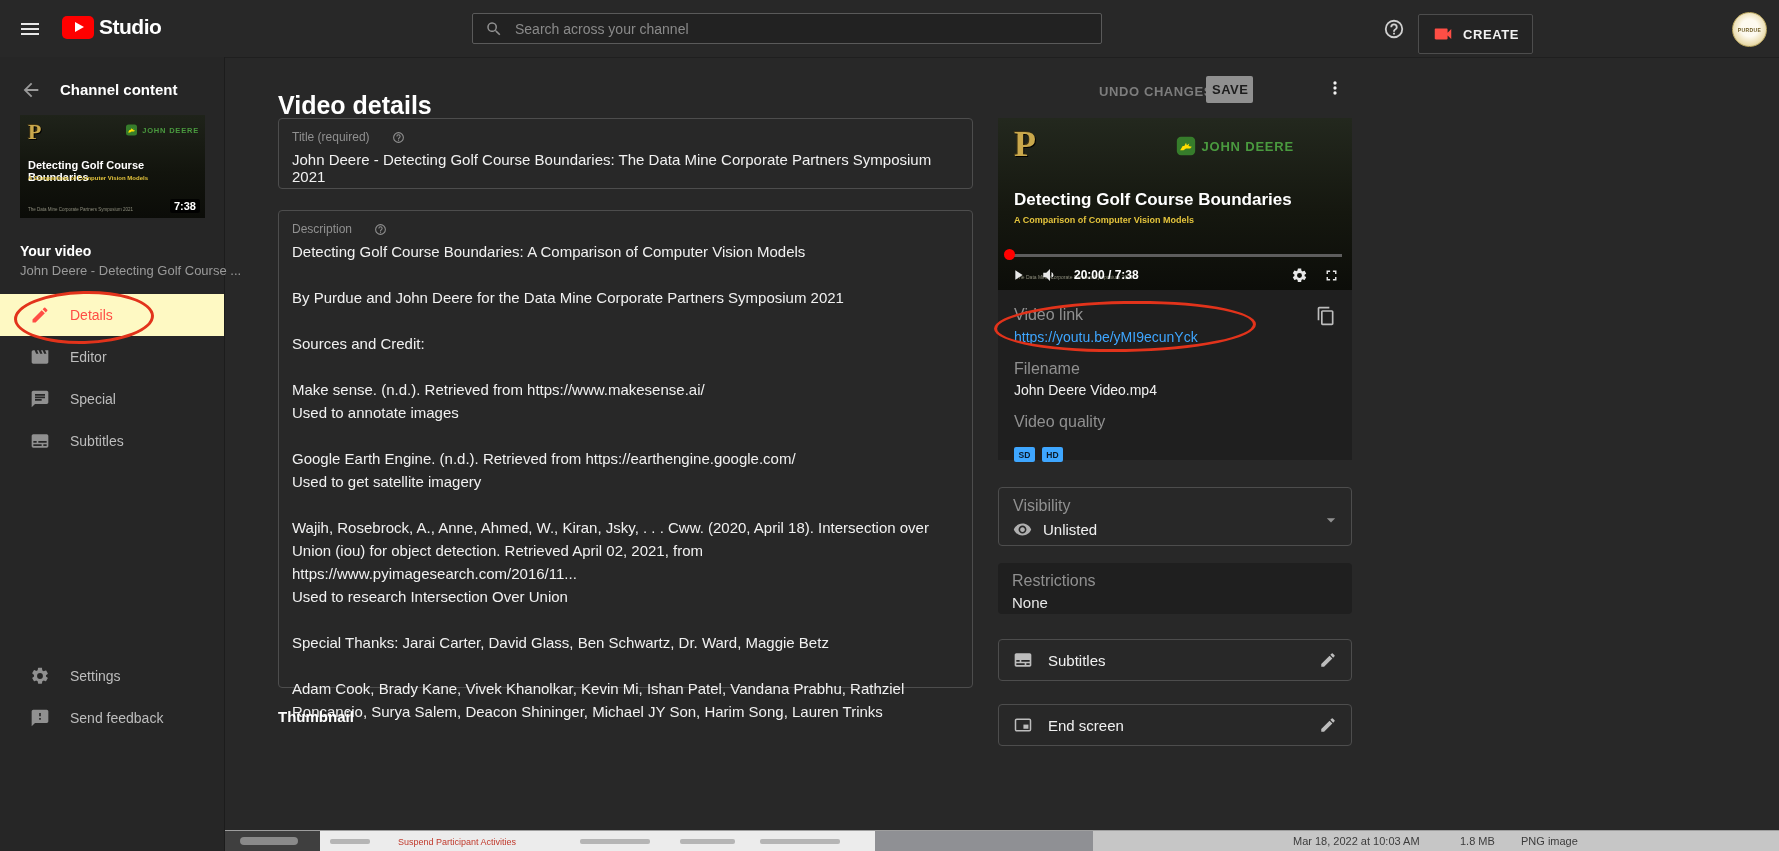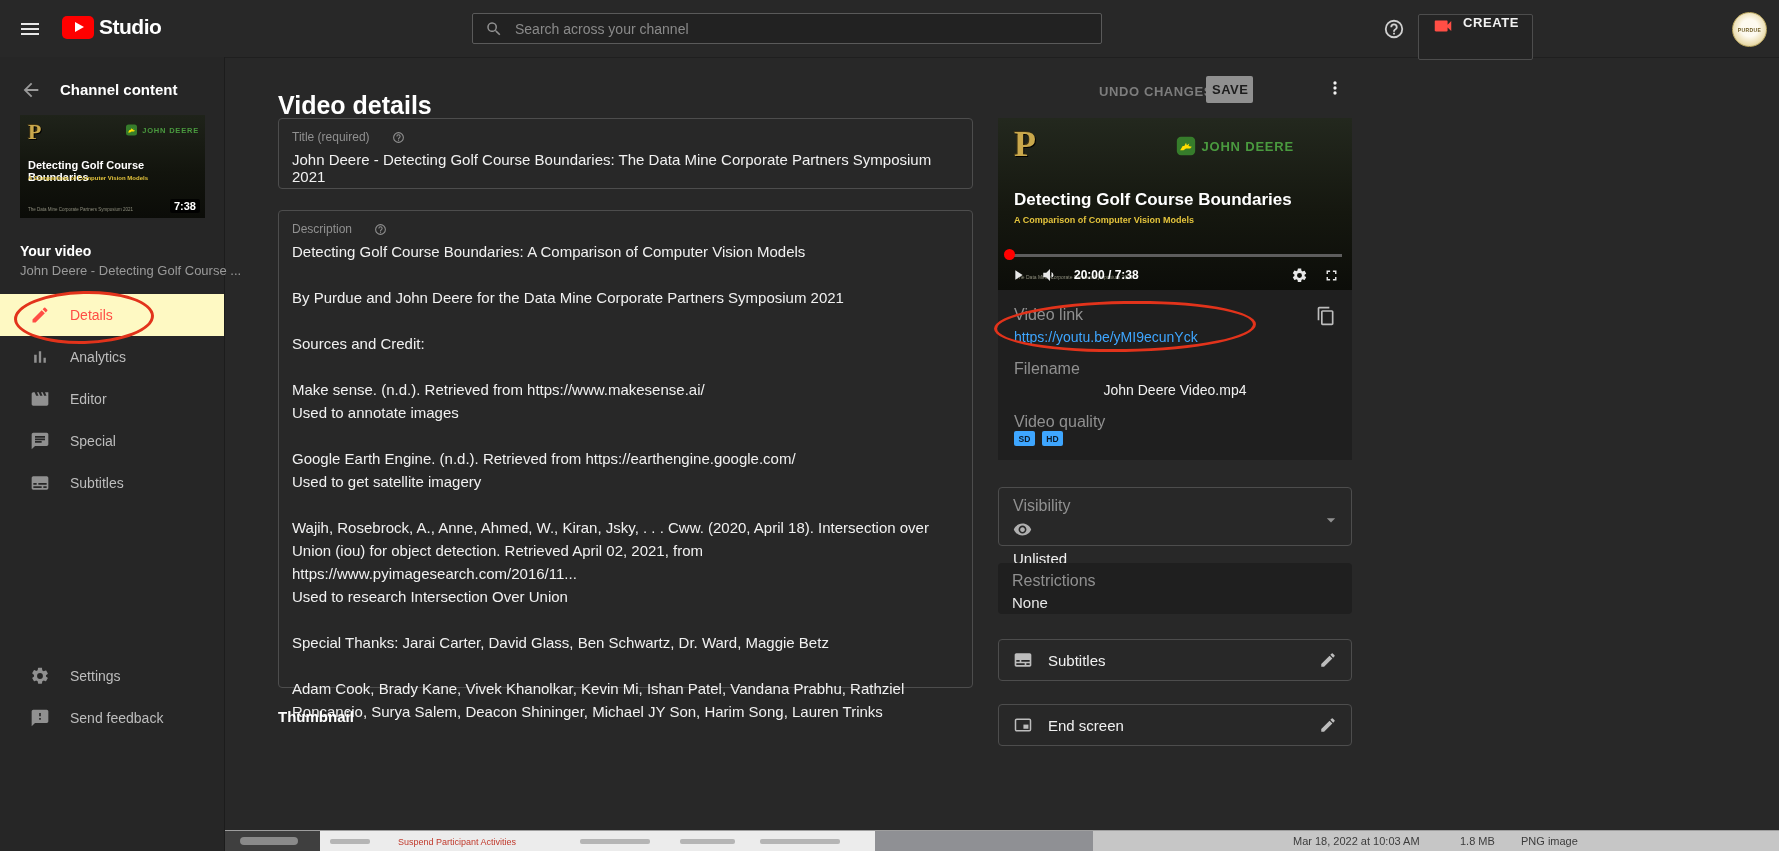--- a/index.html
+++ b/index.html
@@ -12,22 +12,22 @@
   .hamburger{position:absolute;left:18px;top:17px;color:#e8e8e8;cursor:pointer;}
   .logo{position:absolute;left:62px;top:15px;display:flex;align-items:center;gap:5px;cursor:pointer;}
   .logo-mark{width:32px;height:23px;background:#f00;border-radius:5px;display:flex;align-items:center;justify-content:center;}
   .logo-mark .tri{width:0;height:0;border-left:9px solid #fff;border-top:5.5px solid transparent;border-bottom:5.5px solid transparent;margin-left:2px;}
   .logo-text{font-size:21px;font-weight:bold;letter-spacing:-0.5px;color:#fff;}
   .searchbox{position:absolute;left:472px;top:13px;width:630px;height:31px;border:1px solid #5a5a5a;border-radius:2px;
              background:#222;display:flex;align-items:center;padding-left:12px;box-sizing:border-box;gap:10px;}
   .searchbox input{flex:1;background:transparent;border:none;outline:none;color:#f1f1f1;font-size:14px;font-family:inherit;}
   .searchbox input::placeholder{color:#8a8a8a;}
   .help-top{position:absolute;left:1383px;top:18px;color:#cfcfcf;cursor:pointer;}
-  .create-btn{position:absolute;left:1418px;top:14px;height:46px;background:#242424;border:1px solid #4d4d4d;border-radius:2px;
-              display:flex;align-items:flex-start;gap:9px;padding:0 13px;cursor:pointer;color:#f1f1f1;font-family:inherit;}
+  .create-btn{position:absolute;left:1418px;top:14px;height:40px;background:#242424;border:1px solid #4d4d4d;border-radius:2px;
+              display:flex;align-items:center;gap:9px;padding:0 13px;cursor:pointer;color:#f1f1f1;font-family:inherit;}
   .create-btn span.lbl{font-size:13px;font-weight:bold;letter-spacing:.6px;color:#f1f1f1;}
   .avatar{position:absolute;left:1732px;top:12px;width:33px;height:33px;border-radius:50%;
           background:radial-gradient(circle at 50% 45%, #fdfaf0 35%, #ecdfb4 65%, #c9b673 100%);
           border:1px solid #b9a55f;display:flex;align-items:center;justify-content:center;cursor:pointer;}
   .avatar-txt{font-size:5px;font-weight:bold;color:#6e5c26;letter-spacing:.4px;}
 
   
   .sidebar{position:absolute;top:57px;left:0;width:225px;bottom:0;background:#262626;border-right:1px solid #1c1c1c;box-sizing:border-box;}
   .back-arrow{position:absolute;left:20px;top:22px;color:#9a9a9a;cursor:pointer;}
   .channel-content{position:absolute;left:60px;top:24px;font-size:15px;font-weight:bold;color:#fff;}
@@ -89,29 +89,29 @@
   .progress-track{position:absolute;left:10px;right:10px;top:136px;height:3px;background:#5d5d5d;cursor:pointer;}
   .progress-dot{position:absolute;left:6px;top:131px;width:11px;height:11px;border-radius:50%;background:#f00;cursor:pointer;}
   .player-controls{position:absolute;left:0;right:0;top:142px;height:30px;display:flex;align-items:center;gap:15px;padding:0 12px;}
   .player-controls .time{font-size:12px;font-weight:bold;color:#fff;}
   .player-controls .spacer{flex:1;}
   .pc-icon{color:#e8e8e8;cursor:pointer;}
   .player-info{position:absolute;left:0;right:0;top:172px;bottom:0;background:#1f1f1f;padding:16px;box-sizing:border-box;}
   .info-label{font-size:16px;color:#909090;}
   .video-link{font-size:14px;color:#3ea6ff;margin-top:5px;cursor:pointer;}
   .copy-icon{position:absolute;right:16px;top:16px;color:#bdbdbd;cursor:pointer;}
-  .filename-value{font-size:14px;color:#f1f1f1;margin-top:4px;text-align:center;}
+  .filename-value{font-size:14px;color:#f1f1f1;margin-top:4px;}
   .mt{margin-top:15px;}
-  .badges{display:flex;gap:7px;margin-top:0;}
+  .badges{display:flex;gap:7px;margin-top:16px;}
   .qbadge{width:21px;height:15px;background:#3ea6ff;border-radius:2px;color:#0b1b2b;font-size:8.5px;font-weight:bold;
           display:flex;align-items:center;justify-content:center;}
 
   .side-card{position:absolute;left:998px;width:354px;box-sizing:border-box;border-radius:4px;}
   .visibility-card{top:487px;height:59px;border:1px solid #4d4d4d;padding:9px 14px;cursor:pointer;}
-  .vis-row{display:flex;align-items:flex-start;gap:11px;margin-top:5px;flex-direction:column;}
+  .vis-row{display:flex;align-items:center;gap:11px;margin-top:5px;}
   .vis-value{font-size:15px;color:#f1f1f1;}
   .vis-eye{color:#b0b0b0;}
   .vis-chevron{position:absolute;right:10px;top:22px;color:#909090;cursor:pointer;}
   .restrictions-card{top:563px;height:51px;background:#1f1f1f;padding:9px 14px;}
   .restrict-value{font-size:15px;color:#e8e8e8;margin-top:4px;}
   .row-card{height:42px;border:1px solid #4d4d4d;display:flex;align-items:center;padding:0 14px;cursor:pointer;}
   .subtitles-card{top:639px;}
   .endscreen-card{top:704px;}
   .row-card .ric{color:#bdbdbd;}
   .row-card .rlabel{font-size:15px;color:#f1f1f1;margin-left:15px;flex:1;}
@@ -208,28 +208,20 @@
         <span class="nicon">
           <svg width="20" height="20" viewBox="0 0 24 24" fill="currentColor">
               <path d="M3 17.25V21h3.75L17.81 9.94l-3.75-3.75L3 17.25zM20.71 7.04c.39-.39.39-1.02 0-1.41l-2.34-2.34a.996.996 0 0 0-1.41 0l-1.83 1.83 3.75 3.75 1.83-1.83z"></path>
             </svg>
         </span>
         <span>Details</span>
       </div>
       <div class="nav-item">
         <span class="nicon">
           <svg width="20" height="20" viewBox="0 0 24 24" fill="currentColor">
-              <path d="M5 9.2h3V19H5zM10.6 5h2.8v14h-2.8zM16.2 13H19v6h-2.8z"></path>
-            </svg>
-        </span>
-        <span>Analytics</span>
-      </div>
-      <div class="nav-item">
-        <span class="nicon">
-          <svg width="20" height="20" viewBox="0 0 24 24" fill="currentColor">
               <path d="M18 4l1.8 4H17l-1.8-4h-2l1.8 4h-2.8l-1.8-4h-2l1.8 4H7.4L5.6 4H4c-1.1 0-2 .9-2 2v12c0 1.1.9 2 2 2h16c1.1 0 2-.9 2-2V4h-4z"></path>
             </svg>
         </span>
         <span>Editor</span>
       </div>
       <div class="nav-item">
         <span class="nicon">
           <svg width="20" height="20" viewBox="0 0 24 24" fill="currentColor">
               <path d="M20 2H4c-1.1 0-2 .9-2 2v18l4-4h14c1.1 0 2-.9 2-2V4c0-1.1-.9-2-2-2zM6 9h12v2H6V9zm8 5H6v-2h8v2zm4-6H6V6h12v2z"></path>
             </svg>

